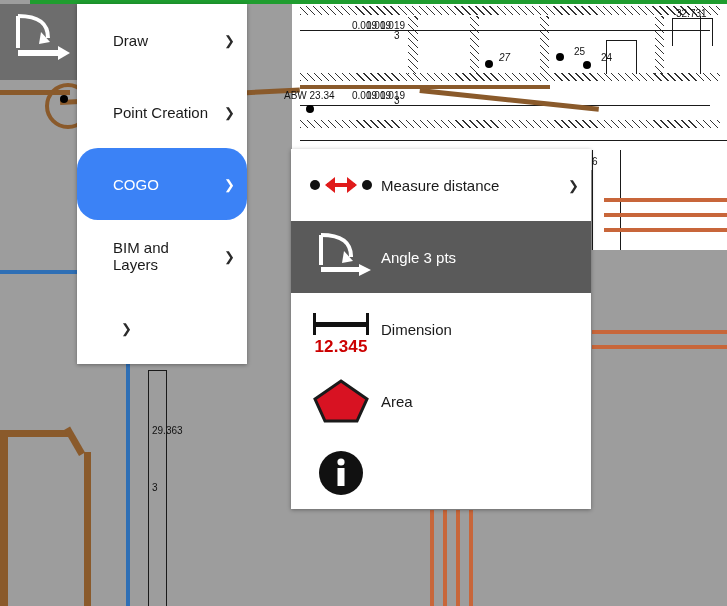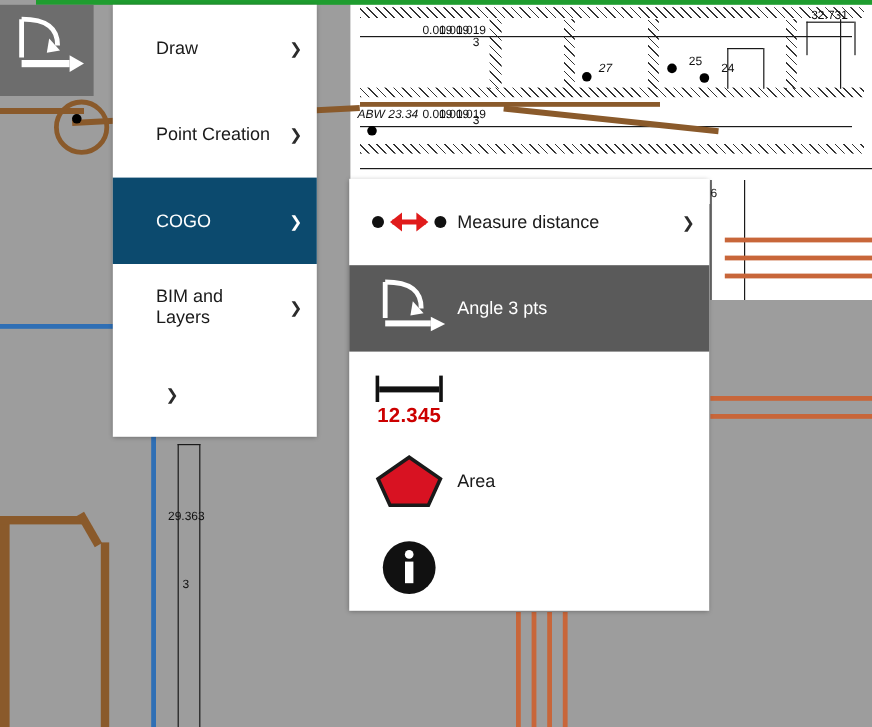--- a/index.html
+++ b/index.html
@@ -71,21 +71,21 @@
     position: absolute;
     left: 0; top: 4px;
     width: 78px; height: 76px;
     background: #6d6d6d;
     z-index: 30;
   }
 
   
   #menu-level1 {
     position: absolute;
-    left: 94px;
+    left: 77px;
     top: 4px;
     width: 170px;
     background: #ffffff;
     z-index: 40;
     box-shadow: 0 1px 4px rgba(0,0,0,0.35);
   }
   .menu-item {
     position: relative;
     height: 72px;
     display: flex;
@@ -94,22 +94,23 @@
     box-sizing: border-box;
     color: #1a1a1a;
     font-size: 15px;
     cursor: default;
   }
   .menu-item .label {
     flex: 1;
     font-size: 15px;
   }
   .menu-item.selected {
-    background: #0c4a6e;
+    background: #3b82f6;
     color: #ffffff;
+    border-radius: 21px;
   }
   .chev {
     font-size: 13px;
     color: #2b2b2b;
     margin-left: 8px;
   }
   .menu-item.selected .chev {
     color: #ffffff;
   }
 
@@ -228,31 +229,31 @@
   <div class="cad-dot" style="left:556px; top:53px;"></div>
   <div class="cad-dot" style="left:583px; top:61px;"></div>
   <div class="cad-dot" style="left:306px; top:105px;"></div>
   <div class="cad-dot" style="left:60px; top:95px;"></div>
 
   <div id="annotation-layer">
       <div class="cad-text" style="left: 676px; top: 8px;">32.731</div>
       <div class="cad-text" style="left: 499px; top: 52px; font-style: italic;">27</div>
       <div class="cad-text" style="left: 574px; top: 46px;">25</div>
       <div class="cad-text" style="left: 601px; top: 52px;">24</div>
-      <div class="cad-text" style="left: 298px; top: 90px; font-style: italic;">ABW 23.34</div>
+      <div class="cad-text" style="left: 284px; top: 90px;">ABW 23.34</div>
       <div class="cad-text" style="left: 592px; top: 156px;">6</div>
       <div class="cad-text" style="left: 352px; top: 20px;">0.019</div>
       <div class="cad-text" style="left: 366px; top: 20px;">0.019</div>
       <div class="cad-text" style="left: 380px; top: 20px;">0.019</div>
       <div class="cad-text" style="left: 394px; top: 30px;">3</div>
       <div class="cad-text" style="left: 394px; top: 95px;">3</div>
       <div class="cad-text" style="left: 352px; top: 90px;">0.019</div>
       <div class="cad-text" style="left: 366px; top: 90px;">0.019</div>
       <div class="cad-text" style="left: 380px; top: 90px;">0.019</div>
-      <div class="cad-text" style="left: 140px; top: 425px;">29.363</div>
+      <div class="cad-text" style="left: 152px; top: 425px;">29.363</div>
       <div class="cad-text" style="left: 152px; top: 482px;">3</div>
     </div>
 </div>
 
 <div id="tool-indicator">
   <svg width="78" height="76" viewBox="0 0 78 76">
     <path d="M18 12 L18 44" stroke="#ffffff" stroke-width="4" fill="none"></path>
     <path d="M18 12 C40 12, 48 20, 48 34" stroke="#ffffff" stroke-width="4" fill="none"></path>
     <path d="M41 28 L50 38 L39 40 Z" fill="#ffffff"></path>
     <rect x="18" y="46" width="40" height="6" fill="#ffffff"></rect>
@@ -313,20 +314,21 @@
 
   <div class="menu2-item">
     <span class="icon-box">
       <svg width="72" height="36" viewBox="0 0 72 36">
         <rect x="8" y="2" width="3" height="22" fill="#111"></rect>
         <rect x="61" y="2" width="3" height="22" fill="#111"></rect>
         <rect x="11" y="11" width="50" height="5" fill="#111"></rect>
       </svg>
       <span class="dim-value">12.345</span>
     </span>
+    <span class="label2">Dimension</span>
   </div>
 
   <div class="menu2-item">
     <span class="icon-box">
       <svg width="60" height="48" viewBox="0 0 60 48">
         <polygon points="30,4 56,22 46,44 14,44 4,22" fill="#d81222" stroke="#1a1a1a" stroke-width="3"></polygon>
       </svg>
     </span>
     <span class="label2">Area</span>
   </div>

